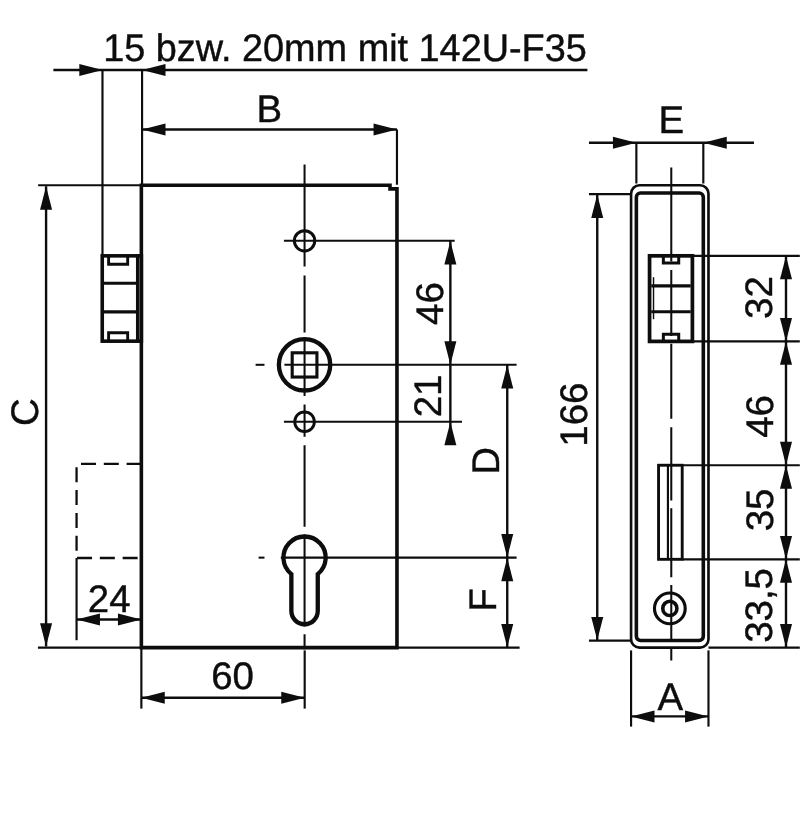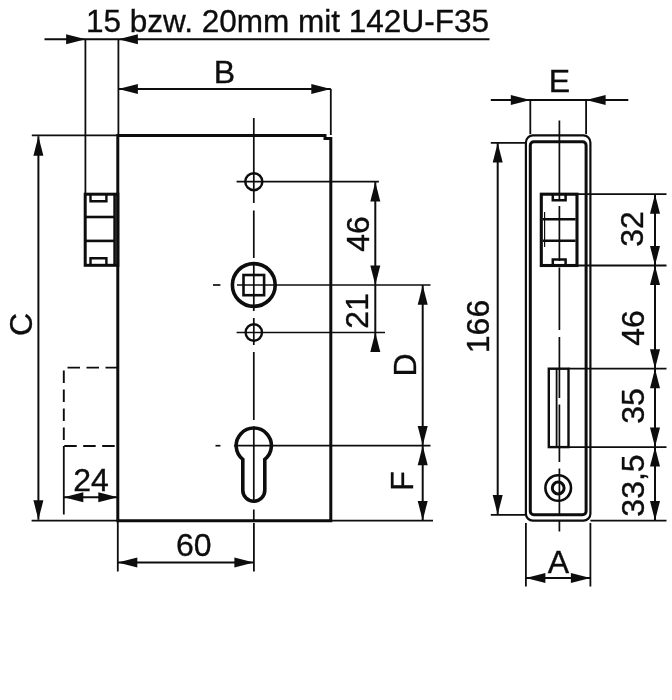--- a/index.html
+++ b/index.html
@@ -1,16 +1,16 @@
 <!DOCTYPE html>
 <html><head>
 <meta charset="utf-8">
 <style>
   html,body{margin:0;padding:0;background:#ffffff;}
-  .page{width:672px;height:642px;background:#ffffff;overflow:hidden;position:relative;}
+  .page{width:672px;height:642px;background:#ffffff;overflow:hidden;position:relative;margin-top:19px;}
   svg{display:block;}
   text{font-family:"Liberation Sans", sans-serif;fill:#0d0d0d;stroke:#0d0d0d;stroke-width:0.35;}
   .lbl{font-size:32px;}
   .ttl{font-size:32px;}
   path,line,rect,circle,polyline{vector-effect:none;}
 </style>
 </head>
 <body>
 
 <div class="page">

